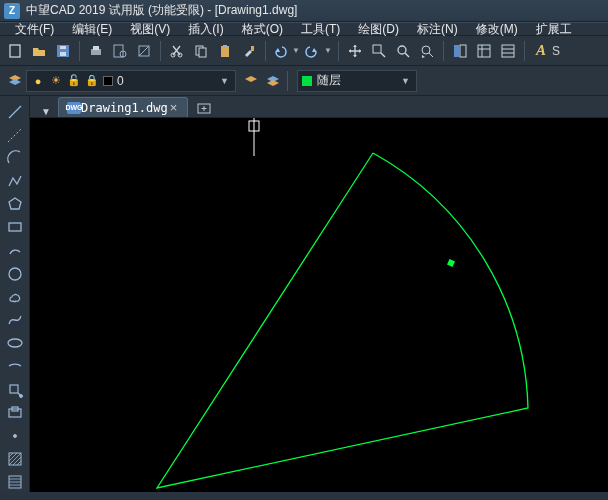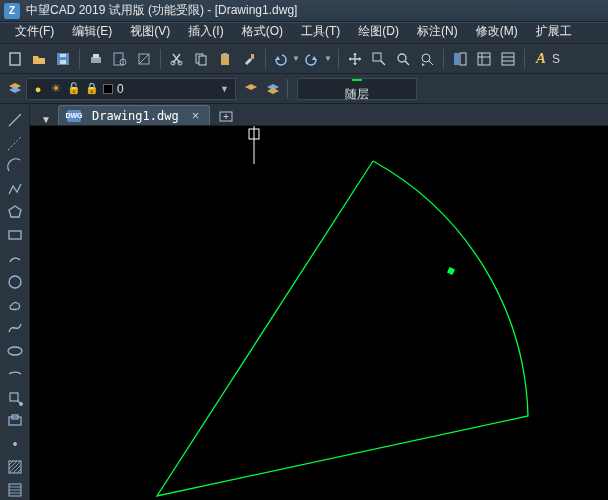--- a/index.html
+++ b/index.html
@@ -14,25 +14,25 @@
   .titlebar {
     height: 22px;
     background: linear-gradient(#334252, #2c3a48);
     display: flex; align-items: center;
     padding: 0 4px;
     border-bottom: 1px solid #1a222c;
   }
   .titlebar .app-icon { width: 16px; height: 16px; background:#4a8ec8; border-radius:2px; margin-right:6px; display:flex; align-items:center; justify-content:center; font-size:10px; color:#fff; font-weight:bold;}
   .titlebar .title { color:#e6e6e6; font-size:12px; white-space:nowrap;text-align:right; }
   .menubar {
-    height: 22px;
+    height: 14px;
     background: #2a3440;
     border-top: 1px solid #3b4b5c;
     border-bottom: 1px solid #1a222c;
-    display: flex; align-items: flex-start;
+    display: flex; align-items: center;
     padding: 0 6px;
   }
   .menubar .item { padding: 0 9px; color:#e8e8e8; font-size:12px; cursor:default; }
   .toolbar {
     height: 30px;
     background: #2a3540;
     border-bottom: 1px solid #1a222c;
     display:flex; align-items:center;
     padding: 0 4px;
     gap:2px;
@@ -66,21 +66,20 @@
   .color-swatch { width:10px; height:10px; border:1px solid #666; display:inline-block;}
   .layerdrop2 {
     display:flex; align-items:center;
     height:22px;
     background:#1e2730;
     border:1px solid #3c4a58;
     padding:0 4px;
     min-width:120px;
     gap:5px;
     margin-left:6px;
-    flex-direction:column;
   }
   .workarea {
     display:flex;
     height: calc(500px - 22px - 22px - 30px - 30px);
   }
   .toolpalette {
     width: 30px;
     background:#2a3540;
     border-right:1px solid #1a222c;
     display:flex; flex-direction:column; align-items:center;
@@ -108,21 +107,21 @@
   }
   .tab-toggle { width:16px; color:#ccc; font-size:10px; text-align:center;}
   .filetab {
     height:20px;
     background: #3e5060;
     border:1px solid #55697e;
     border-bottom:none;
     border-radius:3px 3px 0 0;
     display:flex; align-items:center;
     padding:0 8px;
-    gap:11px;
+    gap:0;
     margin-left:4px;
   }
   .filetab .fticon { width:14px; height:12px; background:#5a8cc8; border-radius:2px; font-size:7px; color:#fff; display:flex; align-items:center; justify-content:center; font-weight:bold;}
   .filetab .ftname { color:#fff; font-family:"SimSun",monospace; font-size:12px; }
   .filetab .ftclose { color:#ccc; font-size:13px; padding:0 2px;}
   .newtab { width:20px; height:18px; margin-left:6px; color:#ccc; display:flex; align-items:center; justify-content:center;}
   .canvas {
     flex:1;
     background:#000;
     position:relative;

